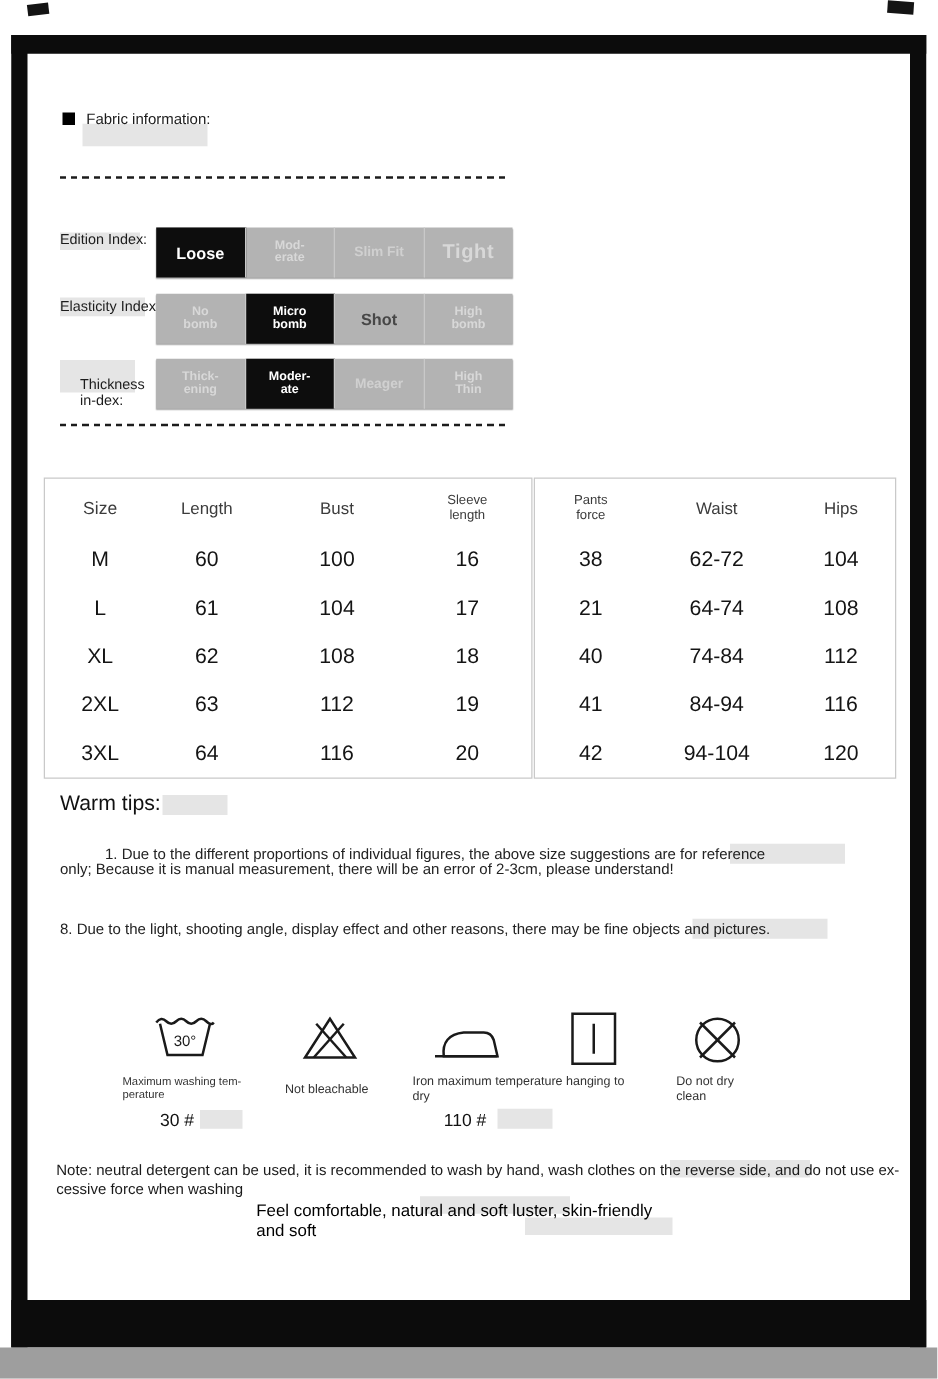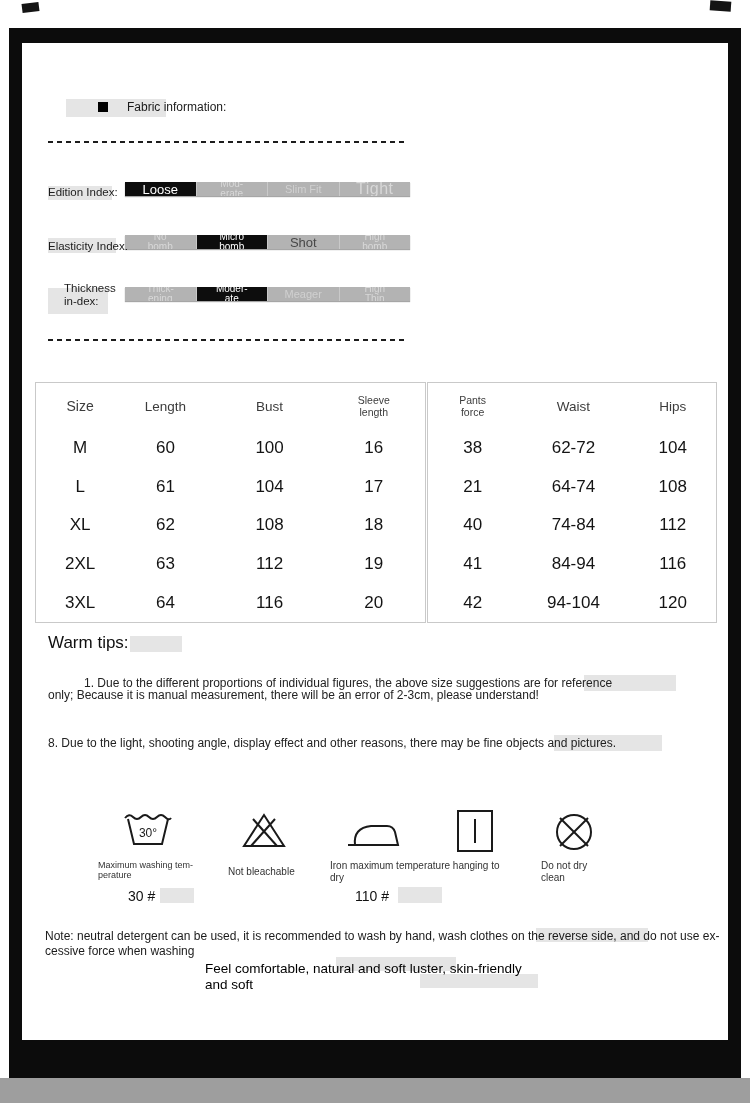--- a/index.html
+++ b/index.html
@@ -14,35 +14,35 @@
   #f-bottom { left:9px;  top:1040px; width:732px; height:38px; }
   #f-gray   { position:absolute; left:0; top:1078px; width:750px; height:25px; background:#9e9e9e; }
   .tear { position:absolute; background:#141414; }
   #tear-l { left:22px; top:3px; width:17px; height:9px; transform:rotate(-7deg); }
   #tear-r { left:710px; top:1px; width:21px; height:10px; transform:rotate(4deg); }
 
   
   .smudge { position:absolute; background:#cfcfcf; opacity:.55; }
 
   
-  #fabric { position:absolute; left:50px; top:100px; display:flex; align-items:center; gap:19px;margin-left:48px; }
+  #fabric { position:absolute; left:50px; top:88px; display:flex; align-items:center; gap:9px; }
   .sq { width:10px; height:10px; background:#000; }
   #fabric .lbl { font-size:12px; color:#1b1b1b; }
 
   
   .dash { position:absolute; left:48px; width:360px; height:2px;
           background:repeating-linear-gradient(90deg,#1c1c1c 0 5px, transparent 5px 9px); }
   #dash1 { top:141px; } #dash2 { top:339px; }
 
   
   .idx-label { position:absolute; left:48px; font-size:11.5px; color:#1c1c1c; }
   #lbl-edition { top:186px; } #lbl-elastic { top:240px; }
-  #lbl-thick { top:282px; width:66px; line-height:13px;padding-left:16px; }
-  .bar { position:absolute; left:125px; width:285px; height:14px; display:flex;
-         background:#b3b3b3; box-shadow:0 1px 1px rgba(0,0,0,.35); }
+  #lbl-thick { top:302px; width:66px; line-height:13px;padding-left:16px; }
+  .bar { position:absolute; left:125px; width:285px; height:40px; display:flex;
+         background:#b3b3b3; box-shadow:0 1px 1px rgba(0,0,0,.35);font-weight:bold; }
   #bar-edition { top:182px; } #bar-elastic { top:235px; } #bar-thick { top:287px; }
   .opt { flex:1; display:flex; align-items:center; justify-content:center; text-align:center;
          color:#d8d8d8; border-right:1px solid #c9c9c9; overflow:hidden; }
   .opt:last-child { border-right:none; }
   .opt.sel { background:#0d0d0d; color:#ffffff; }
   .f13 { font-size:13px; } .f11 { font-size:11px; } .f16 { font-size:16px; letter-spacing:.5px; }
   .wrap { display:inline-block; width:38px; line-height:10px; font-size:10px; }
   .dark { color:#474747; font-size:13px; }
   .lite { color:#d0d0d0; }
 

